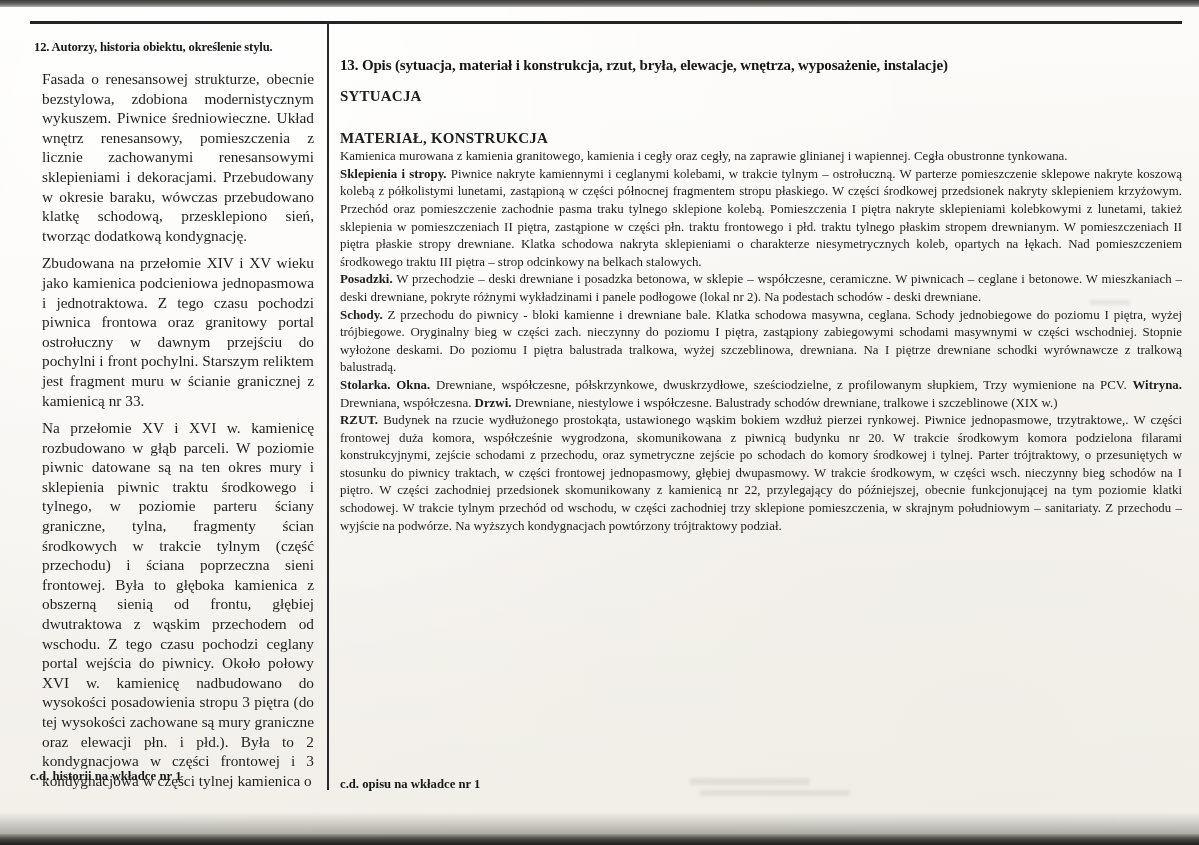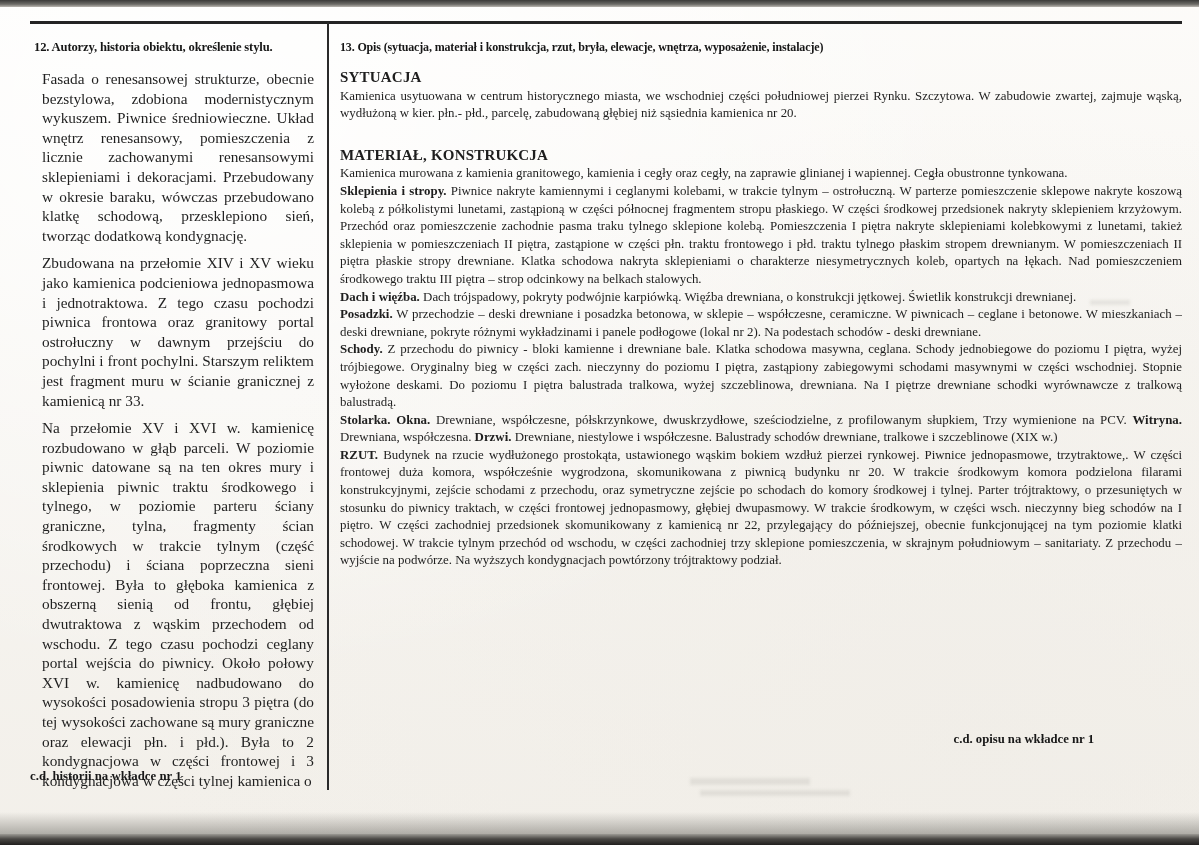--- a/index.html
+++ b/index.html
@@ -93,21 +93,22 @@
 
   .field-head {
     font-weight: bold;
     font-size: 12.6px;
     letter-spacing: -0.15px;
     color: #171717;
     margin: 0 0 14px 0;
     white-space: nowrap;
   }
   .col-right .field-head {
-    font-size: 12px;
+    font-size: 15px;
+    margin-top: 17px;
   }
 
   
   .hist {
     font-size: 15.3px;
     line-height: 19.6px;
     text-align: justify;
     text-justify: inter-word;
     color: #1f1f1f;
   }
@@ -149,23 +150,23 @@
   .lead {
     font-weight: bold;
   }
   .desc .body-block {
     margin-bottom: 0;
   }
 
   .foot-right {
     position: absolute;
     left: 340px;
-    top: 732px;
+    top: 777px;
     width: 842px;
-    text-align: right;
+    text-align: left;
     padding-right: 88px;
     box-sizing: border-box;
     font-weight: bold;
     font-size: 12.7px;
     color: #181818;
   }
 
   
   .smudge {
     position: absolute;
@@ -198,29 +199,27 @@
     </div>
 
     <div class="foot-left">c.d. historii na wkładce nr 1</div>
 
     <div class="col-right">
       <div class="field-head">13. Opis (sytuacja, materiał i konstrukcja, rzut, bryła, elewacje, wnętrza, wyposażenie, instalacje)</div>
 
       <div class="desc">
 
         <div class="sec-title">SYTUACJA</div>
-        <p class="body-block">Kamienica usytuowana w centrum historycznego miasta, we wschodniej części południowej pierzei Rynku. Szczytowa. W zabudowie zwartej, zajmuje wąską, wydłużoną w kier. płn.- płd., parcelę, zabudowaną głębiej niż sąsiednia kamienica nr 20.</p>
 
         <div class="sec-title spaced">MATERIAŁ, KONSTRUKCJA</div>
 
         <p class="body-block">Kamienica murowana z kamienia granitowego, kamienia i cegły oraz cegły, na zaprawie glinianej i wapiennej. Cegła obustronne tynkowana.</p>
 
         <p class="body-block"><span class="lead">Sklepienia i stropy.</span><span> Piwnice nakryte kamiennymi i ceglanymi kolebami, w trakcie tylnym – ostrołuczną. W parterze pomieszczenie sklepowe nakryte koszową kolebą z półkolistymi lunetami, zastąpioną w części północnej fragmentem stropu płaskiego. W części środkowej przedsionek nakryty sklepieniem krzyżowym. Przechód oraz pomieszczenie zachodnie pasma traku tylnego sklepione kolebą.   Pomieszczenia I piętra nakryte sklepieniami kolebkowymi z lunetami, takież sklepienia w pomieszczeniach II piętra, zastąpione w części płn. traktu frontowego i płd. traktu tylnego płaskim stropem drewnianym. W pomieszczeniach II piętra płaskie stropy drewniane. Klatka schodowa nakryta sklepieniami o charakterze niesymetrycznych koleb, opartych na łękach. Nad pomieszczeniem środkowego traktu III piętra – strop odcinkowy na belkach stalowych.</span></p>
 
-        <p class="body-block"><span class="lead">Dach i więźba.</span><span>  Dach trójspadowy, pokryty podwójnie karpiówką. Więźba drewniana, o konstrukcji jętkowej. Świetlik konstrukcji drewnianej.</span></p>
 
         <p class="body-block"><span class="lead">Posadzki.</span><span> W przechodzie – deski drewniane i posadzka betonowa, w sklepie – współczesne, ceramiczne. W piwnicach – ceglane i betonowe. W mieszkaniach – deski drewniane, pokryte różnymi wykładzinami i panele podłogowe (lokal nr 2). Na podestach schodów  - deski drewniane.</span></p>
 
         <p class="body-block"><span class="lead">Schody.</span><span> Z przechodu do piwnicy - bloki kamienne i drewniane bale. Klatka schodowa masywna, ceglana. Schody jednobiegowe do poziomu I piętra, wyżej trójbiegowe. Oryginalny bieg w części zach. nieczynny do poziomu I piętra, zastąpiony zabiegowymi schodami masywnymi w części wschodniej. Stopnie wyłożone deskami. Do poziomu I piętra balustrada tralkowa, wyżej szczeblinowa, drewniana. Na I piętrze drewniane schodki wyrównawcze z tralkową balustradą.</span></p>
 
         <p class="body-block"><span class="lead">Stolarka. Okna.</span><span> Drewniane, współczesne, półskrzynkowe, dwuskrzydłowe, sześciodzielne, z profilowanym słupkiem, Trzy wymienione na PCV. </span><span class="lead">Witryna.</span><span> Drewniana, współczesna. </span><span class="lead">Drzwi.</span><span> Drewniane, niestylowe i współczesne. Balustrady schodów drewniane, tralkowe i szczeblinowe (XIX w.)</span></p>
 
         <p class="body-block"><span class="lead">RZUT.</span><span>  Budynek na rzucie wydłużonego prostokąta, ustawionego wąskim bokiem wzdłuż pierzei rynkowej. Piwnice jednopasmowe, trzytraktowe,. W części frontowej duża komora, współcześnie wygrodzona, skomunikowana z piwnicą budynku nr 20. W trakcie środkowym komora podzielona filarami konstrukcyjnymi, zejście schodami z przechodu, oraz symetryczne zejście po schodach do komory środkowej i tylnej. Parter trójtraktowy, o przesuniętych w stosunku do piwnicy traktach, w części frontowej jednopasmowy, głębiej dwupasmowy. W trakcie środkowym, w części wsch. nieczynny bieg schodów na I piętro. W części zachodniej przedsionek skomunikowany z kamienicą nr 22, przylegający do późniejszej, obecnie funkcjonującej na tym poziomie klatki schodowej. W trakcie tylnym przechód od wschodu, w części zachodniej trzy sklepione pomieszczenia, w skrajnym południowym – sanitariaty. Z przechodu – wyjście na podwórze. Na wyższych kondygnacjach powtórzony trójtraktowy podział.</span></p>
 
       </div>

